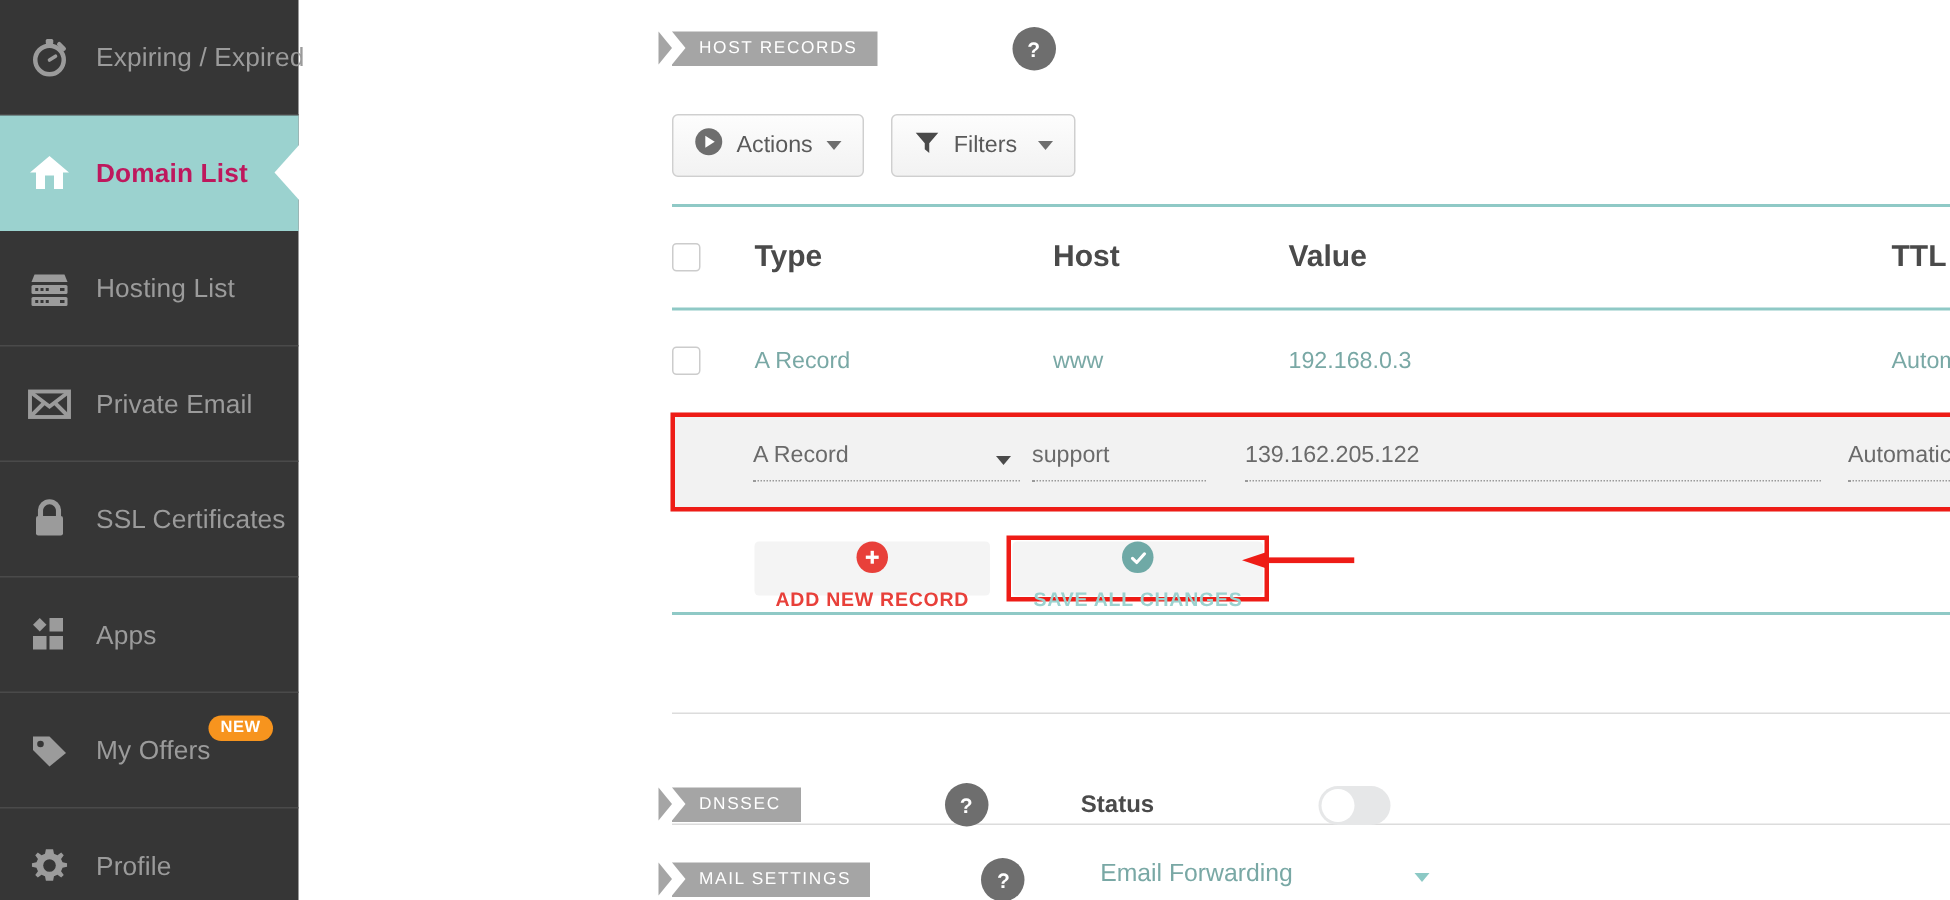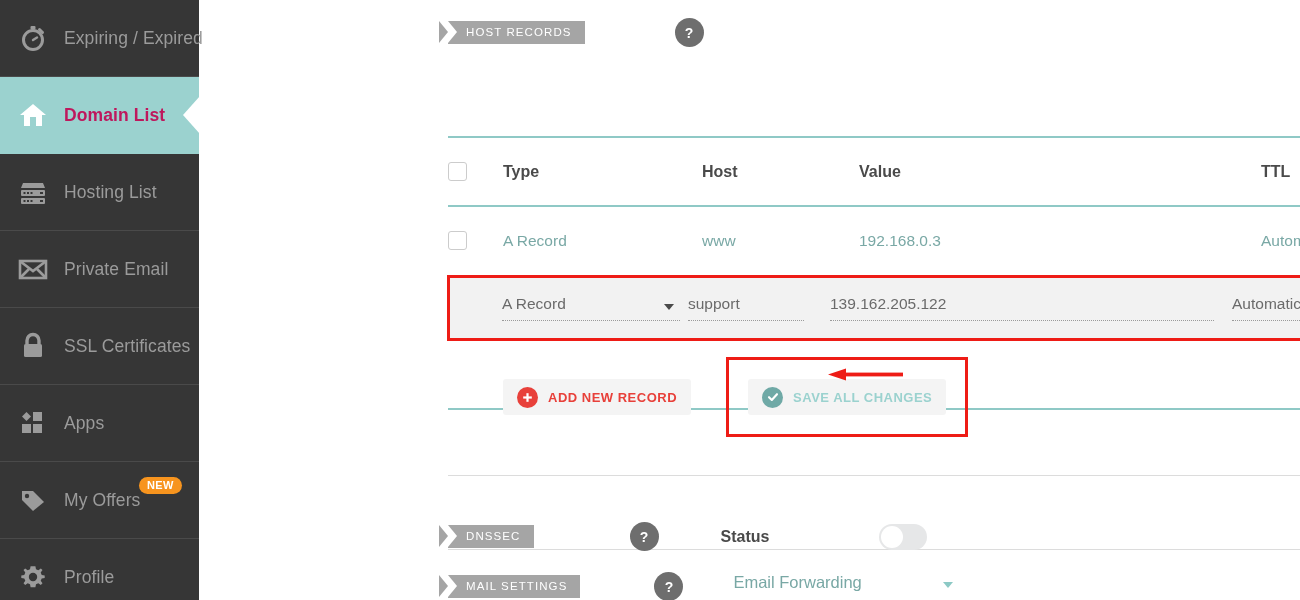--- a/index.html
+++ b/index.html
@@ -176,21 +176,21 @@
     flex: 0 0 19px;
     cursor: pointer;
   }
   .col-chk { width: 55px; flex: 0 0 55px; display: flex; align-items: center; }
   .col-type { width: 199px; flex: 0 0 199px; }
   .col-host { width: 142px; flex: 0 0 142px; }
   .col-value { width: 402px; flex: 0 0 402px; margin-left: 15px; }
   .col-ttl { width: 145px; flex: 0 0 145px; }
   .col-act { flex: 1; display: flex; align-items: center; justify-content: flex-end; padding-right: 22px; gap: 16px; }
 
-  .th { color: #4a4a4a; font-size: 16px; font-weight: bold; }
+  .th { color: #4a4a4a; font-size: 20px; font-weight: bold; }
   .td { color: #79a8a5; font-size: 15.5px; }
 
   
   .edit-wrap {
     position: absolute;
     left: 248px; top: 275px;
     width: 1010px; height: 66px;
     border: 3px solid #ee1c16;
     background: #f2f2f2;
     z-index: 3;
@@ -248,28 +248,28 @@
     background: #f4f4f4;
     border-radius: 3px;
     display: flex;
     align-items: center;
     gap: 10px;
     padding: 0 14px;
     font-size: 13px;
     font-weight: bold;
     letter-spacing: .5px;
     cursor: pointer;
+    flex-direction: column;
   }
   .flat-btn.add { color: #e8403a; }
   .flat-btn.save { color: #9bd2cf; }
   .save-highlight {
     border: 3px solid #ee1c16;
-    padding: 19px;
-    display: flex;
-    margin-left: 24px;
+    padding: 1px;
+    display: flex;
   }
   .circ-icon {
     width: 21px; height: 21px;
     border-radius: 50%;
     display: flex; align-items: center; justify-content: center;
     flex: 0 0 21px;
   }
   .circ-icon.plus { background: #e8403a; }
   .circ-icon.check { background: #6fa9a6; }
 
@@ -447,20 +447,41 @@
 
   </nav>
 
   <main class="content">
 
     <div class="row-head">
       <span class="section-tag">HOST RECORDS</span>
       <span class="help-circle">?</span>
     </div>
 
+    <div class="toolbar">
+      <div class="btn">
+        <span>
+          <svg width="19" height="19" viewBox="0 0 19 19">
+            <circle cx="9.5" cy="9.5" r="9" fill="#6e6e6e"></circle>
+            <path d="M7.2 5.5 L13.5 9.5 L7.2 13.5 Z" fill="#ffffff"></path>
+          </svg>
+        </span>
+        <span>Actions</span>
+        <span class="caret"></span>
+      </div>
+      <div class="btn">
+        <span>
+          <svg width="18" height="18" viewBox="0 0 18 18">
+            <path d="M1.5 2.5 L16.5 2.5 L10.5 9.5 L10.5 16 L7.5 13.5 L7.5 9.5 Z" fill="#4a4a4a"></path>
+          </svg>
+        </span>
+        <span>Filters</span>
+        <span class="caret"></span>
+      </div>
+    </div>
 
     <div class="table">
       <div class="t-divider"></div>
 
       <div class="t-row">
         <div class="col-chk">
           <span class="cb"></span>
         </div>
         <div class="col-type th">Type</div>
         <div class="col-host th">Host</div>

